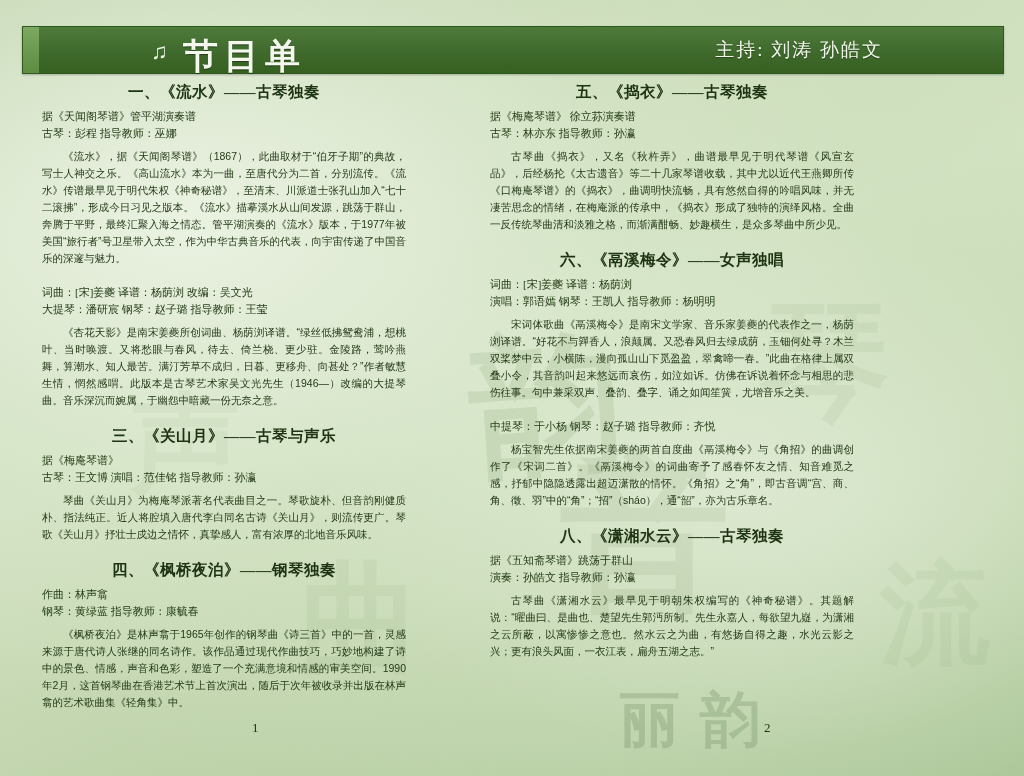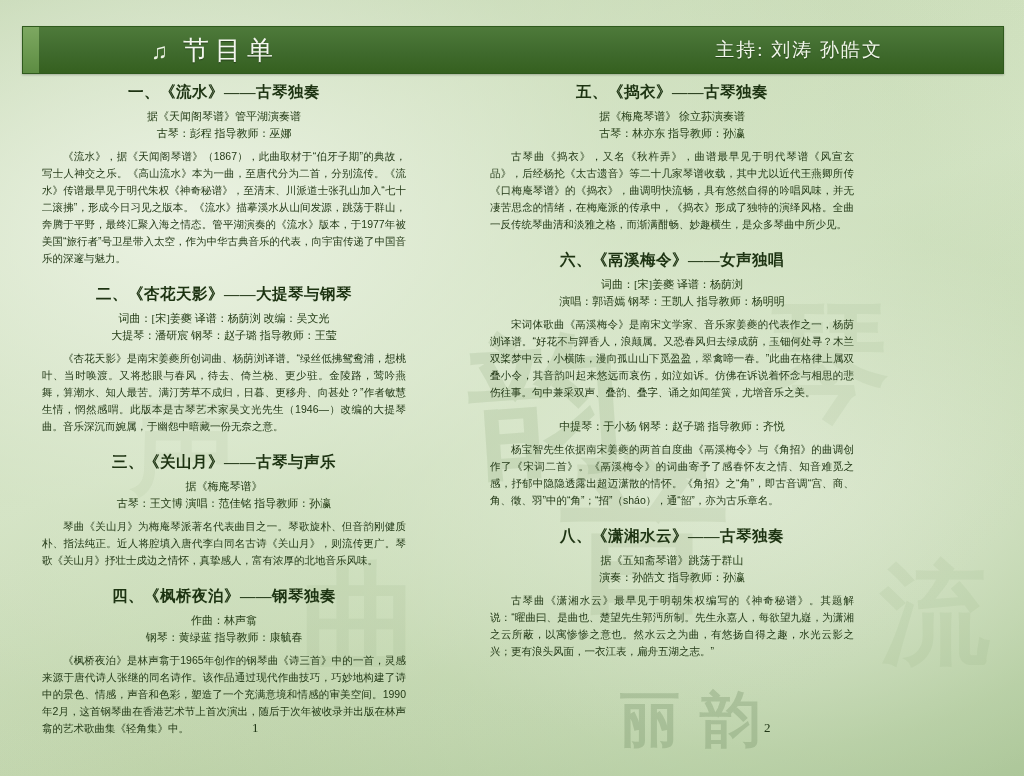--- a/index.html
+++ b/index.html
@@ -44,21 +44,21 @@
     border:1px solid #2f5a1d;
     box-shadow:0 1px 2px rgba(0,0,0,0.25);
     display:flex;align-items:center;
   }
   .banner-inner{
     position:relative;width:100%;height:100%;
   }
   .banner-title{
     position:absolute;left:160px;top:6px;
     color:#f3f7ee;
-    font-size:26px;font-weight:normal;
+    font-size:35px;font-weight:bold;
     letter-spacing:6px;
     font-family:"Liberation Serif",serif;
     text-shadow:0 1px 1px rgba(0,0,0,0.4);
   }
   .music-icon{
     position:absolute;left:128px;top:12px;color:#eef4e6;font-size:22px;
   }
   .banner-right{
     position:absolute;right:120px;top:10px;
     color:#f0f6e9;font-size:19px;letter-spacing:2px;
@@ -83,21 +83,20 @@
   .entry h2{
     margin:0 0 5px 0;
     text-align:center;
     font-size:15.5px;
     font-weight:bold;
     color:#1d3312;
     font-family:"Liberation Serif",serif;
     letter-spacing:0.5px;
   }
   .credit{
-    text-align:center;
     font-size:11px;
     color:#243c16;
     line-height:1.55;
     font-family:"Liberation Serif",serif;
   }
   .credit div{white-space:nowrap;}
   .desc{
     margin-top:6px;
     font-size:10.5px;
     line-height:1.62;
@@ -146,21 +145,20 @@
       <div class="entry">
         <h2>一、《流水》——古琴独奏</h2>
         <div class="credit">
           <div>据《天闻阁琴谱》管平湖演奏谱</div>
           <div>古琴：彭程  指导教师：巫娜</div>
         </div>
         <p class="desc">《流水》，据《天闻阁琴谱》（1867），此曲取材于“伯牙子期”的典故，写士人神交之乐。《高山流水》本为一曲，至唐代分为二首，分别流传。《流水》传谱最早见于明代朱权《神奇秘谱》，至清末、川派道士张孔山加入“七十二滚拂”，形成今日习见之版本。《流水》描摹溪水从山间发源，跳荡于群山，奔腾于平野，最终汇聚入海之情态。管平湖演奏的《流水》版本，于1977年被美国“旅行者”号卫星带入太空，作为中华古典音乐的代表，向宇宙传递了中国音乐的深邃与魅力。</p>
       </div>
 
       <div class="entry">
-        <h2>二、《杏花天影》——大提琴与钢琴</h2>
         <div class="credit">
           <div>词曲：[宋]姜夔 译谱：杨荫浏 改编：吴文光</div>
           <div>大提琴：潘研宸  钢琴：赵子璐  指导教师：王莹</div>
         </div>
         <p class="desc">《杏花天影》是南宋姜夔所创词曲、杨荫浏译谱。“绿丝低拂鸳鸯浦，想桃叶、当时唤渡。又将愁眼与春风，待去、倚兰桡、更少驻。金陵路，莺吟燕舞，算潮水、知人最苦。满汀芳草不成归，日暮、更移舟、向甚处？”作者敏慧生情，惘然感喟。此版本是古琴艺术家吴文光先生（1946—）改编的大提琴曲。音乐深沉而婉属，于幽怨中暗藏一份无奈之意。</p>
       </div>
 
       <div class="entry">
         <h2>三、《关山月》——古琴与声乐</h2>
         <div class="credit">

